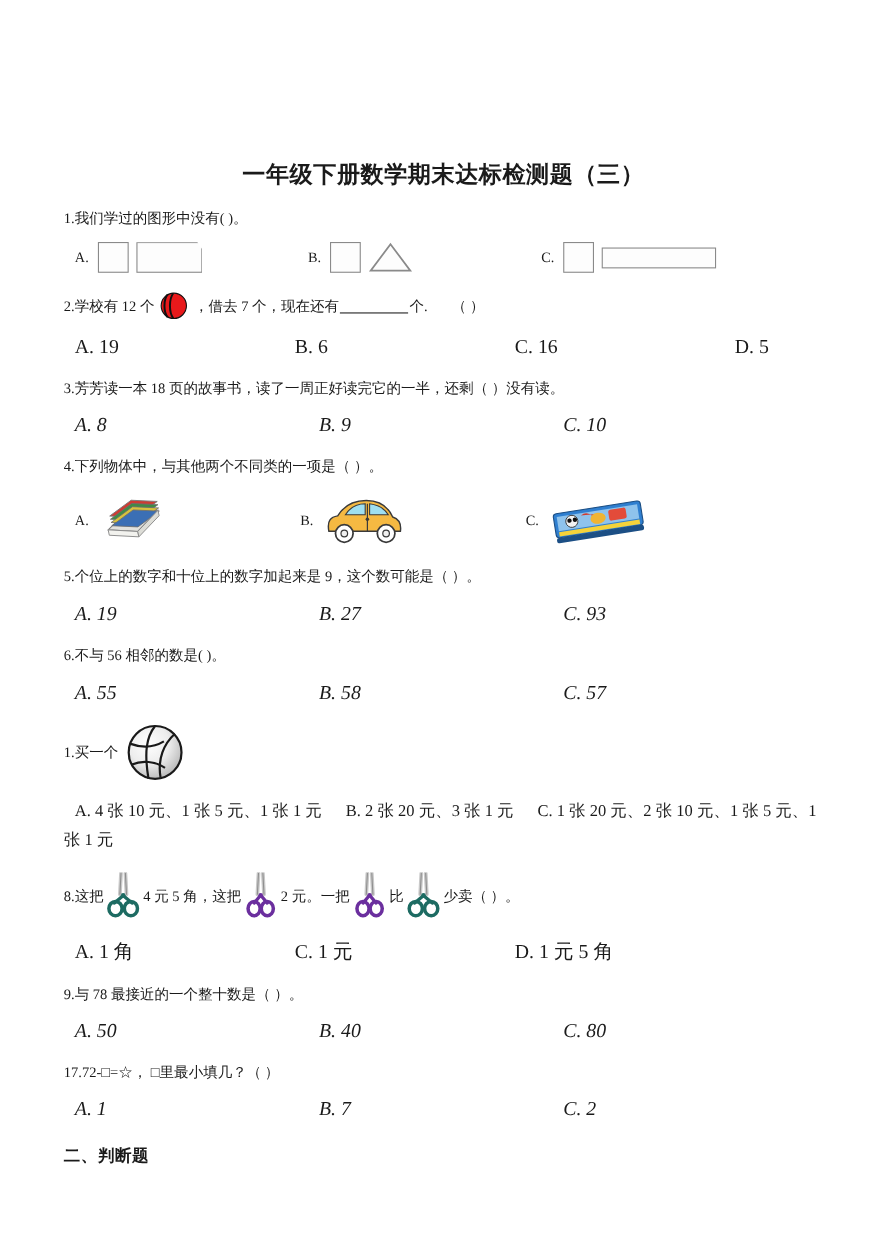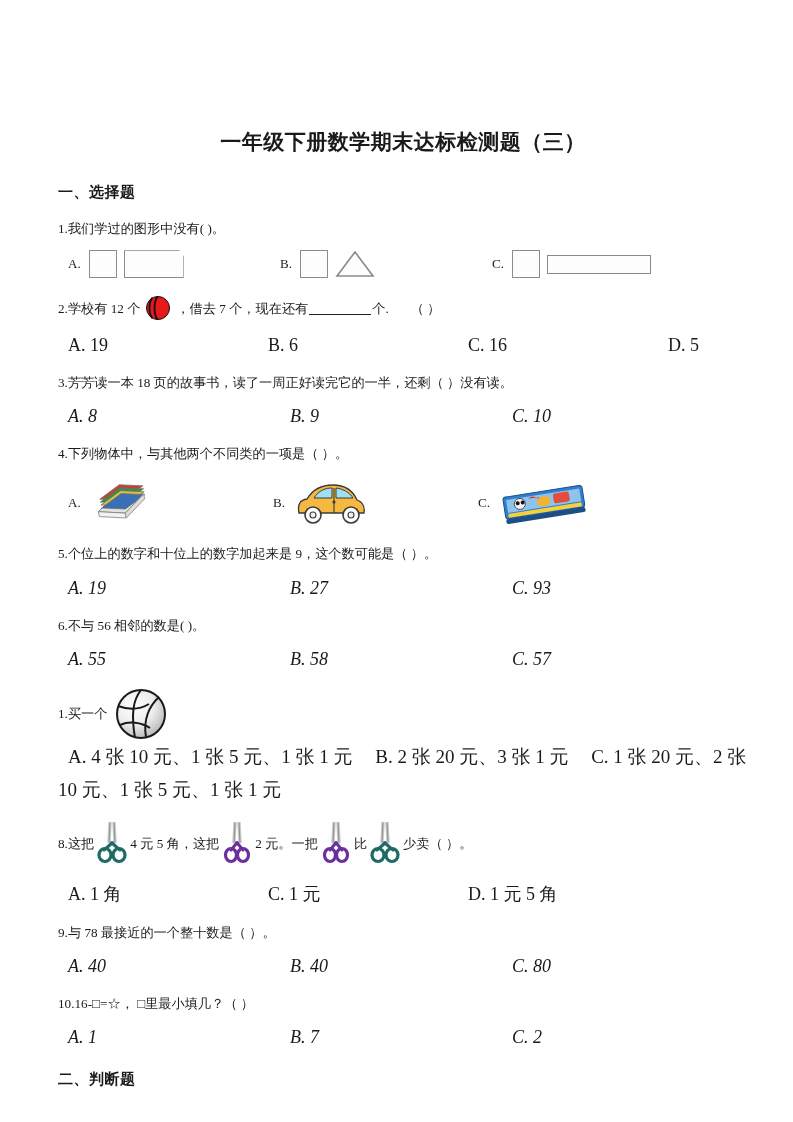--- a/index.html
+++ b/index.html
@@ -18,21 +18,21 @@
   .page {
     position: relative;
     width: 793px;
     height: 1122px;
     padding: 0;
     box-sizing: border-box;
   }
   .content {
     position: absolute;
     left: 58px;
-    top: 0;
+    top: 16px;
     width: 690px;
   }
 
   
   .doc-title {
     text-align: center;
     font-size: 21px;
     font-weight: bold;
     letter-spacing: 0.5px;
     margin-top: 128px;
@@ -54,22 +54,23 @@
     font-size: 13.2px;
     line-height: 1.45;
     margin-top: 17px;
     display: flex;
     align-items: center;
     flex-wrap: wrap;
   }
   .q-text.plain { display: block; }
 
   .q-wrap {
-    font-size: 19px;
+    font-size: 15px;
     line-height: 1.75;
+    margin-top: 15px;
   }
 
   
   .opts {
     display: flex;
     margin-top: 14px;
     font-size: 18px;
   }
   .opts.three > .opt { width: 212px; font-style: italic; }
   .opts.four  > .opt { width: 190px; }
@@ -128,21 +129,20 @@
   .scissor-inline { vertical-align: -10px; margin: 0 3px; }
 </style>
 </head>
 <body>
 
 <div class="page">
   <div class="content">
 
     <div class="doc-title">一年级下册数学期末达标检测题（三）</div>
 
-    <div class="section-head">一、选择题</div>
 
     <div class="q-text plain">1.我们学过的图形中没有(    )。</div>
     <div class="opts-pic">
       <div class="opt-pic" style="width:212px">
         <span class="opt-label">A.</span>
         <span class="fig-row">
           <span class="sq"></span>
           <span class="rect-cut"></span>
         </span>
       </div>
@@ -320,26 +320,26 @@
       <span>少卖（    ）。</span>
     </div>
     <div class="opts four" style="margin-top:18px">
       <div class="opt">A. 1 角</div>
       <div class="opt">C. 1 元</div>
       <div class="opt">D. 1 元 5 角</div>
     </div>
 
     <div class="q-text plain">9.与 78 最接近的一个整十数是（    ）。</div>
     <div class="opts three">
-      <div class="opt">A. 40</div>
+      <div class="opt">A. 50</div>
       <div class="opt">B. 40</div>
       <div class="opt">C. 80</div>
     </div>
 
-    <div class="q-text plain">10.16-□=☆，  □里最小填几？（    ）</div>
+    <div class="q-text plain">17.72-□=☆，  □里最小填几？（    ）</div>
     <div class="opts three">
       <div class="opt">A. 1</div>
       <div class="opt">B. 7</div>
       <div class="opt">C. 2</div>
     </div>
 
     <div class="section-head" style="margin-top:22px">二、判断题</div>
 
   </div>
 </div>

